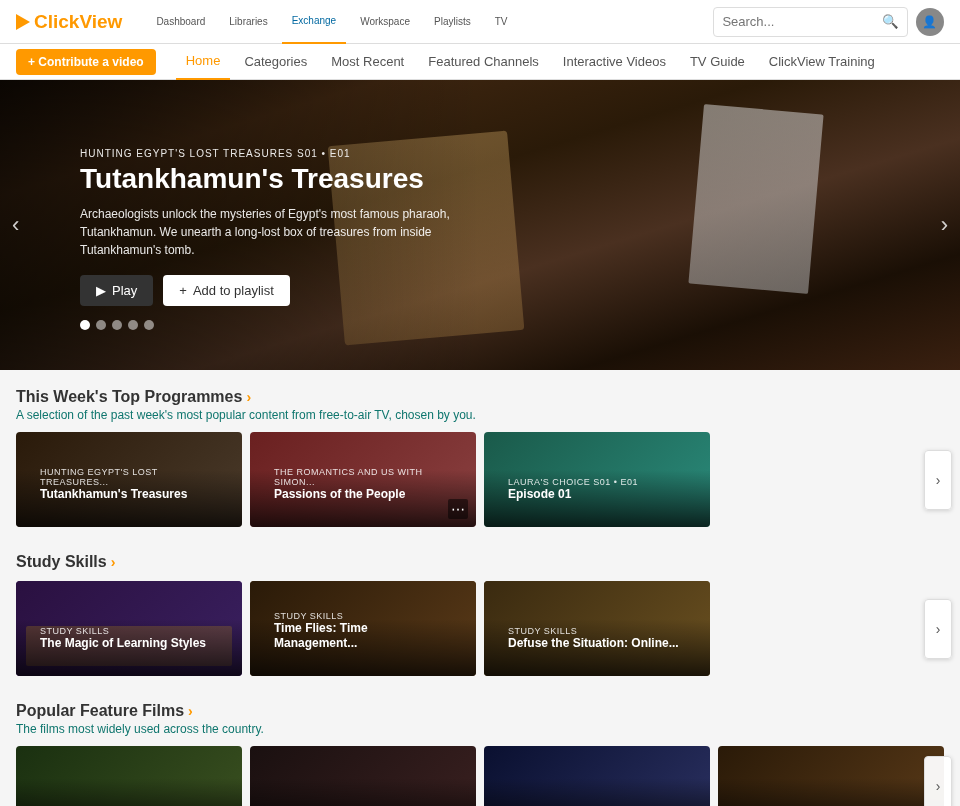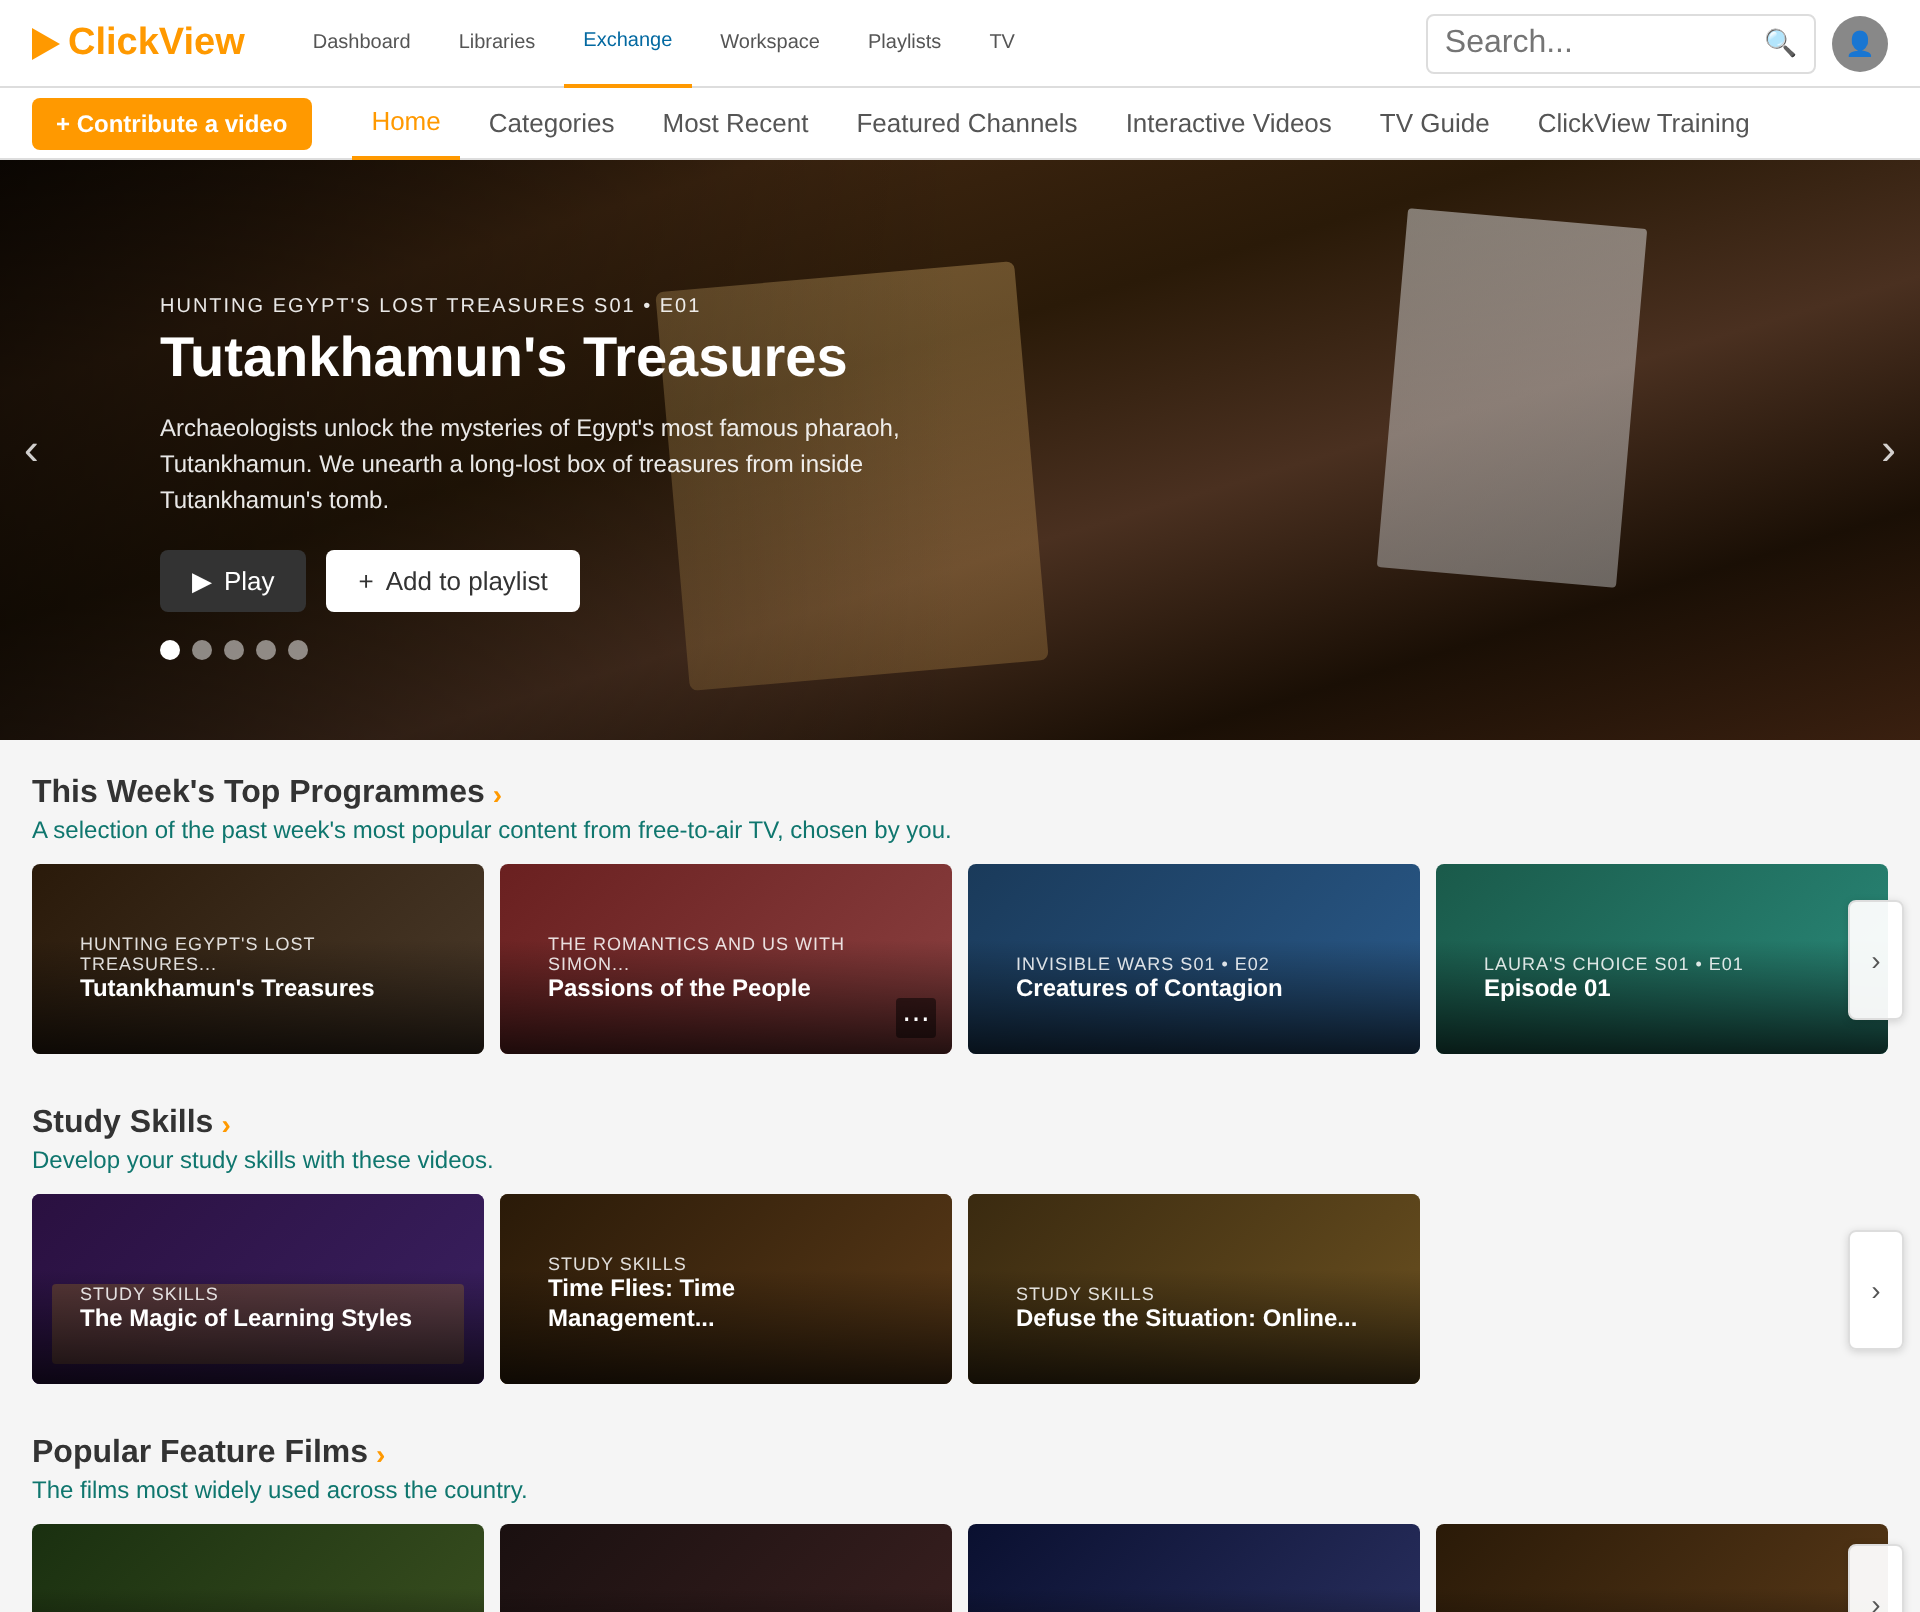--- a/index.html
+++ b/index.html
@@ -8,21 +8,21 @@
     
     .header { background: #fff; border-bottom: 1px solid #ddd; display: flex; align-items: center; padding: 0 16px; height: 44px; }
     .logo { display: flex; align-items: center; margin-right: 24px; }
     .logo-play { width: 0; height: 0; border-top: 8px solid transparent; border-bottom: 8px solid transparent; border-left: 14px solid #f90; margin-right: 4px; }
     .logo-text { font-size: 19px; font-weight: bold; color: #333; }
     .logo-text span { color: #f90; }
     .main-nav { display: flex; align-items: center; flex: 1; gap: 4px; }
     .main-nav a { text-decoration: none; color: #555; padding: 0 10px; font-size: 10px; height: 44px; display: flex; align-items: center; }
     .main-nav a.active { color: #0369a1; border-bottom: 2px solid #f90; }
     .search-box { display: flex; align-items: center; border: 1px solid #ddd; border-radius: 4px; overflow: hidden; height: 30px; }
-    .search-box input { border: none; outline: none; padding: 0 8px; font-size: 16px; width: 160px; color: #999; }
+    .search-box input { border: none; outline: none; padding: 0 8px; font-size: 13px; width: 160px; color: #999; }
     .search-icon-btn { background: none; border: none; padding: 0 8px; cursor: pointer; color: #999; }
     .user-icon { width: 28px; height: 28px; border-radius: 50%; background: #888; margin-left: 8px; display: flex; align-items: center; justify-content: center; color: #fff; font-size: 12px; }
 
     
     .sub-nav { background: #fff; border-bottom: 1px solid #ddd; display: flex; align-items: center; padding: 0 16px; height: 36px; gap: 4px; }
     .contribute-btn { background: #f90; color: #fff; border: none; border-radius: 4px; padding: 6px 12px; font-size: 12px; font-weight: bold; cursor: pointer; margin-right: 16px; display: flex; align-items: center; gap: 4px; }
     .sub-nav a { text-decoration: none; color: #555; padding: 0 10px; font-size: 13px; height: 36px; display: flex; align-items: center; }
     .sub-nav a.active { color: #f90; border-bottom: 2px solid #f90; }
 
     
@@ -169,47 +169,39 @@
 
         <div class="card">
           <div class="card-thumb red"></div>
           <div class="card-overlay">
             <div class="card-series">THE ROMANTICS AND US WITH SIMON...</div>
             <div class="card-title">Passions of the People</div>
           </div>
           <button class="more-btn">⋯</button>
         </div>
 
-        <div class="card">
-          <div class="card-thumb blue"></div>
-          <div class="card-overlay">
-            <div class="card-series">INVISIBLE WARS S01 • E02</div>
-            <div class="card-title">Creatures of Contagion</div>
-          </div>
-        </div>
 
         <div class="card">
           <div class="card-thumb teal"></div>
           <div class="card-overlay">
             <div class="card-series">LAURA'S CHOICE S01 • E01</div>
             <div class="card-title">Episode 01</div>
           </div>
         </div>
       </div>
       <button class="row-next-btn">›</button>
     </div>
   </div>
 
   <div class="section study-skills">
     <div class="section-header">
       <div class="section-title">
         <span>Study Skills</span>
         <span class="arrow">›</span>
       </div>
-      <div class="section-subtitle">Develop your study skills with these videos.</div>
     </div>
     <div class="card-row-wrapper">
       <div class="card-row">
 
 
         <div class="card">
           <div class="card-thumb purple">
             <div style="position:relative;width:100%;height:100%;background:linear-gradient(135deg,#2a1040,#3a2060);">
               <div style="position:absolute;bottom:10px;left:10px;right:10px;height:40px;background:rgba(255,200,0,0.2);border-radius:2px;"></div>
             </div>

